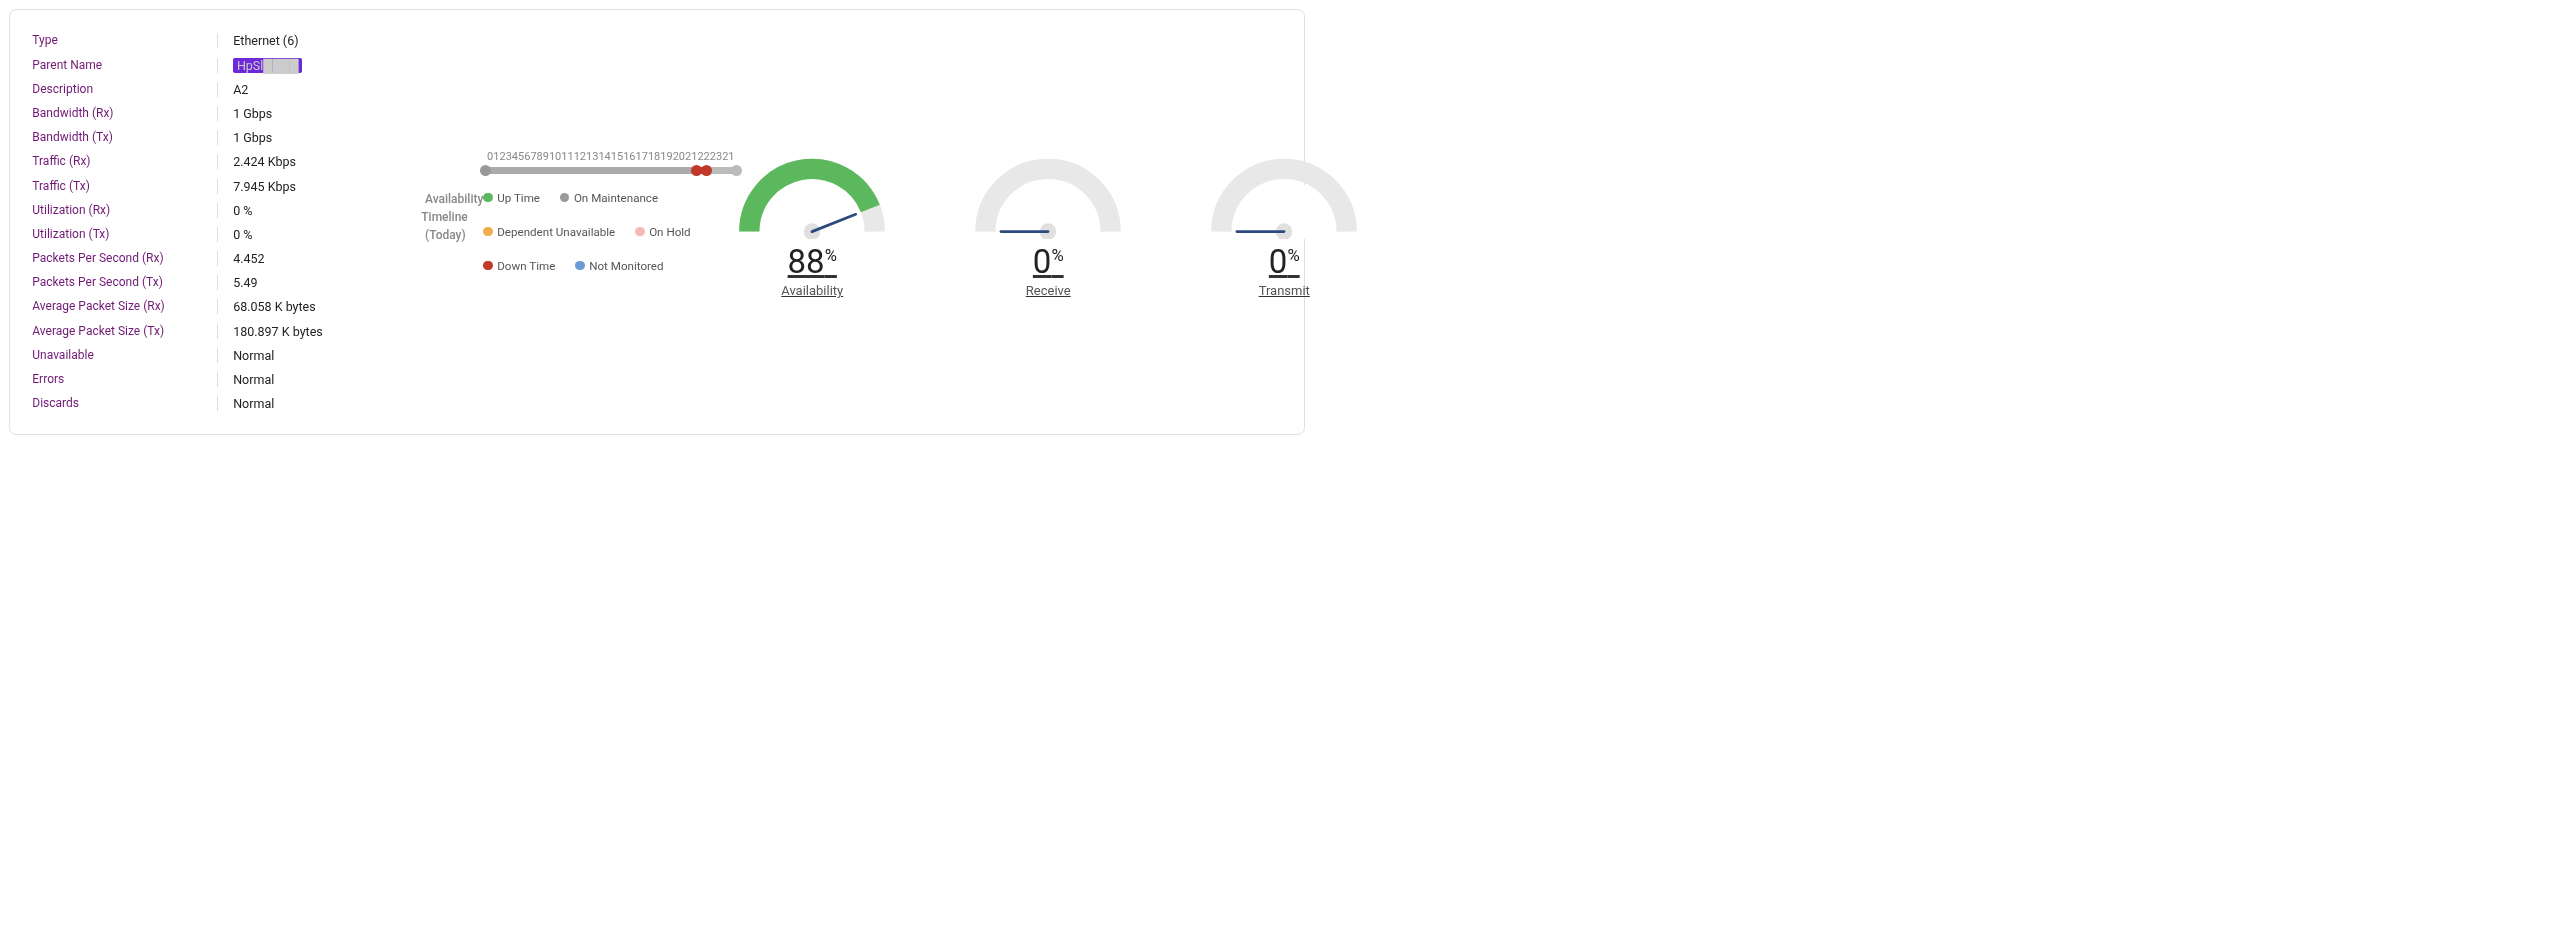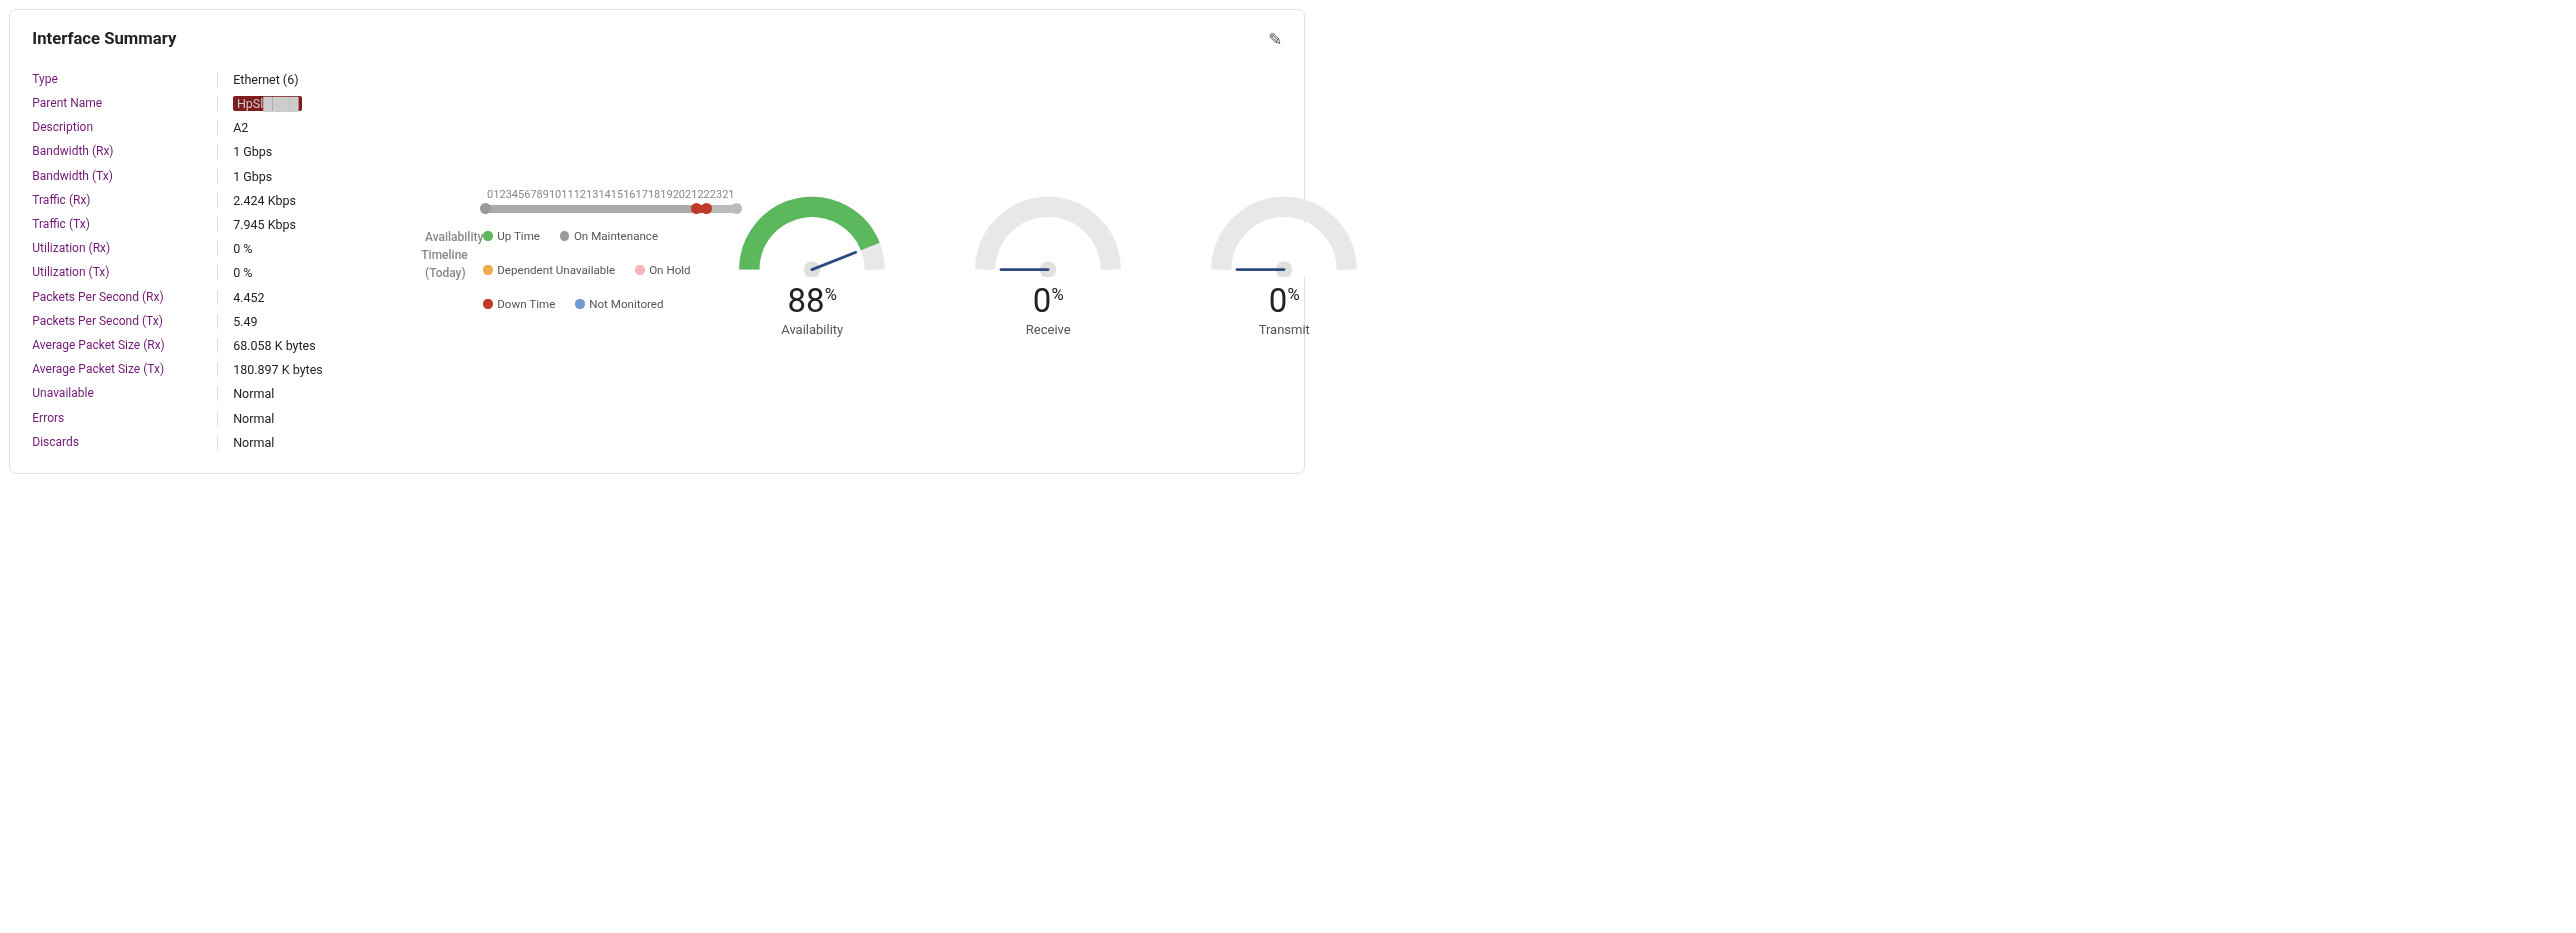--- a/index.html
+++ b/index.html
@@ -59,21 +59,21 @@
       width: 0.9px;
       background: #ddd;
       margin-right: 15px;
       flex-shrink: 0;
     }
     .info-value {
       color: #222;
       font-size: 12.5px;
     }
     .info-value.redacted {
-      background: #7f1d1d;
+      background: #6d28d9;
       color: #ccc;
       border-radius: 1.9px;
       padding: 0 3.7px;
       user-select: none;
     }
     
     .chart-section {
       flex: 1;
       display: flex;
       flex-direction: row;
@@ -181,20 +181,21 @@
       height: 9.3px;
       border-radius: 50%;
       flex-shrink: 0;
     }
     
     .gauges-row {
       display: flex;
       gap: 88px;
       justify-content: flex-end;
       margin-top: 9.3px;
+      text-decoration: underline;
     }
     .gauge-item {
       display: flex;
       flex-direction: column;
       align-items: center;
     }
     .gauge-value {
       font-size: 33px;
       font-weight: 400;
       color: #222;
@@ -207,24 +208,20 @@
     .gauge-label {
       font-size: 13px;
       color: #555;
       margin-top: 1.9px;
     }
   </style>
 </head>
 <body>
 
 <div class="card">
-  <div class="card-header">
-    <span class="card-title">Interface Summary</span>
-    <span class="edit-icon">✎</span>
-  </div>
 
   <div class="card-body">
 
     <div class="info-table">
       <div id="table-rows-container">
           <div class="info-row">
             <div class="info-label">Type</div>
             <div class="divider-line"></div>
             <div class="info-value">Ethernet (6)</div>
           </div>

